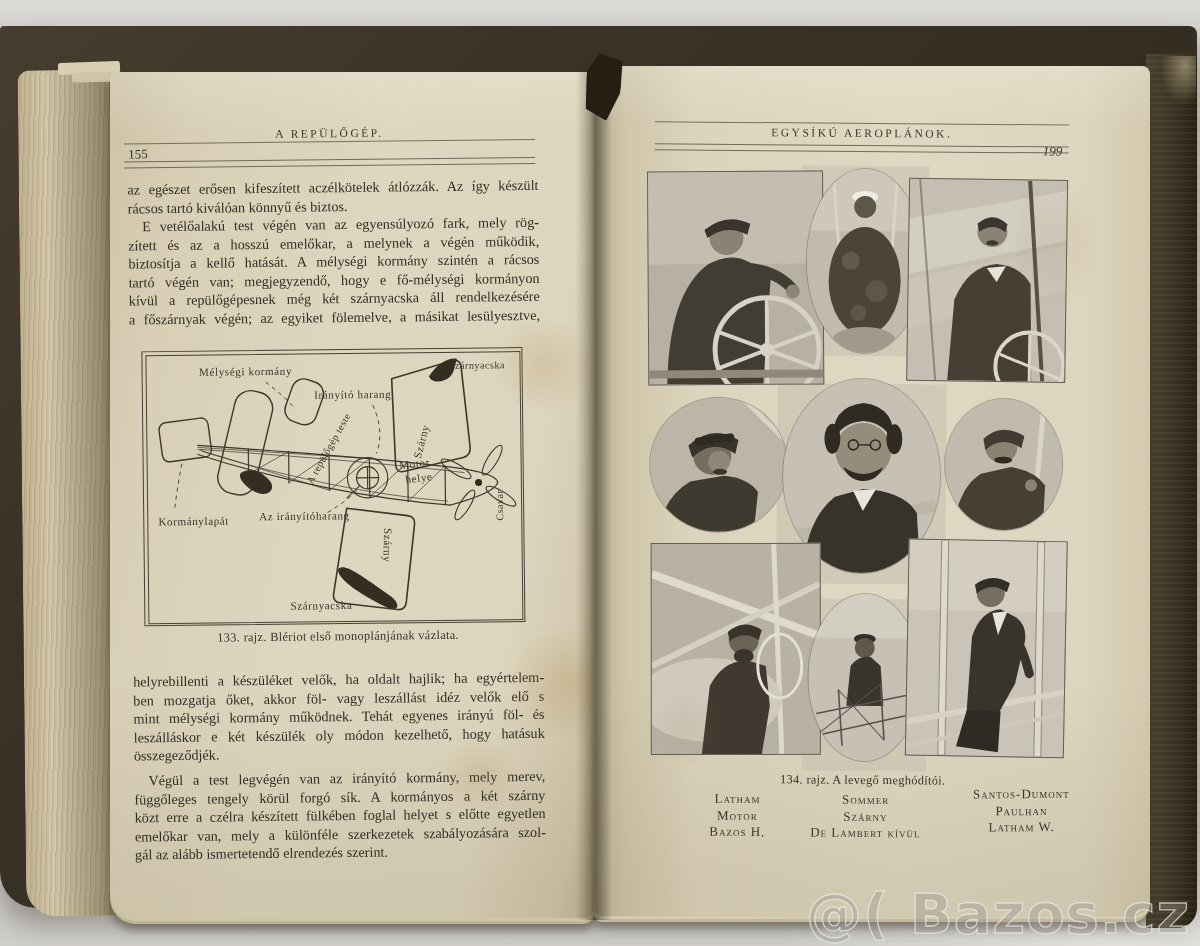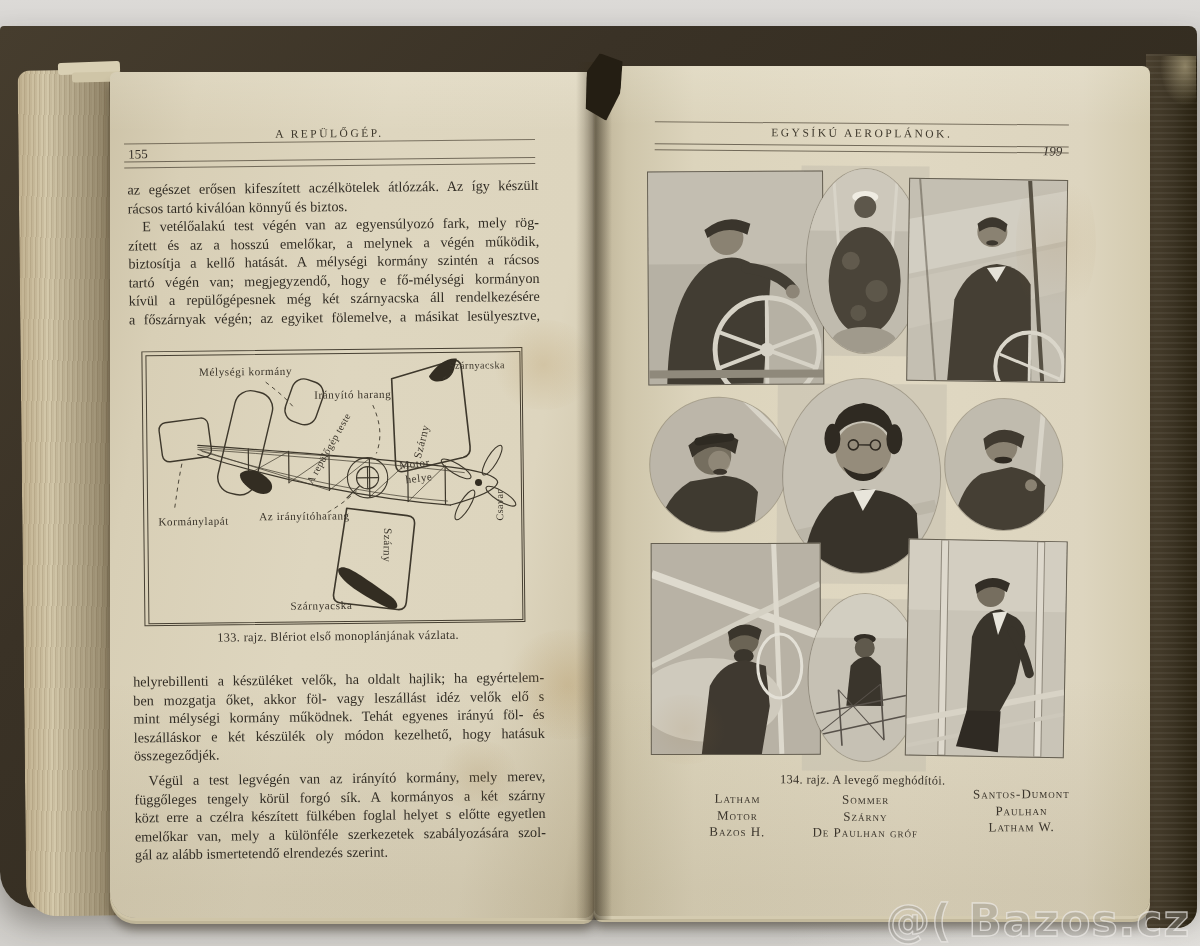--- a/index.html
+++ b/index.html
@@ -66,21 +66,21 @@
   .photo.rect{border:1px solid #655f51;background:#bab4a7;}
   .photo.round{border-radius:50%;background:#bfb9ac;box-shadow:0 0 0 1px rgba(95,88,72,.4), inset 0 0 16px rgba(60,55,42,.25);}
   .photo svg{display:block;width:100%;height:100%;}
   .names{position:absolute;top:726px;left:0;width:556px;}
   .name-col{position:absolute;top:0;}
   .name-line{text-align:center;font-variant:small-caps;font-size:13px;letter-spacing:1px;
     color:#3a342b;line-height:16.5px;white-space:pre;}
   .stain{position:absolute;border-radius:50%;pointer-events:none;}
   
   .watermark{position:absolute;right:10px;bottom:0px;font-family:"DejaVu Sans",sans-serif;
-    font-weight:bold;font-size:44px;letter-spacing:1px;color:rgba(150,146,140,.38);
+    font-weight:bold;font-size:56px;letter-spacing:1px;color:rgba(150,146,140,.38);
     -webkit-text-stroke:1.3px rgba(240,238,234,.68);z-index:9;}
 </style>
 </head>
 <body>
 
 <div class="surface">
   <div class="surface-glow"></div>
 </div>
 
 <div class="book">
@@ -364,21 +364,21 @@
 
       <div class="names">
         <div class="name-col" style="left:66px;width:160px;">
             <div class="name-line">Latham</div>
             <div class="name-line">Motor</div>
             <div class="name-line">Bazos H.</div>
           </div>
         <div class="name-col" style="left:192px;width:164px;">
             <div class="name-line">Sommer</div>
             <div class="name-line">Szárny</div>
-            <div class="name-line">De Paulhan gróf</div>
+            <div class="name-line">De Lambert kívül</div>
           </div>
         <div class="name-col" style="left:348px;width:164px;margin-top:-7px;transform:rotate(-.8deg);">
             <div class="name-line">Santos-Dumont</div>
             <div class="name-line">Paulhan</div>
             <div class="name-line">Latham W.</div>
           </div>
       </div>
 
       <div class="stain" style="left:48px;top:630px;width:90px;height:70px;background:radial-gradient(circle,rgba(160,120,60,.12),rgba(160,120,60,0) 70%);"></div>
       <div class="stain" style="left:420px;top:96px;width:80px;height:160px;background:radial-gradient(circle,rgba(160,120,60,.10),rgba(160,120,60,0) 70%);"></div>

